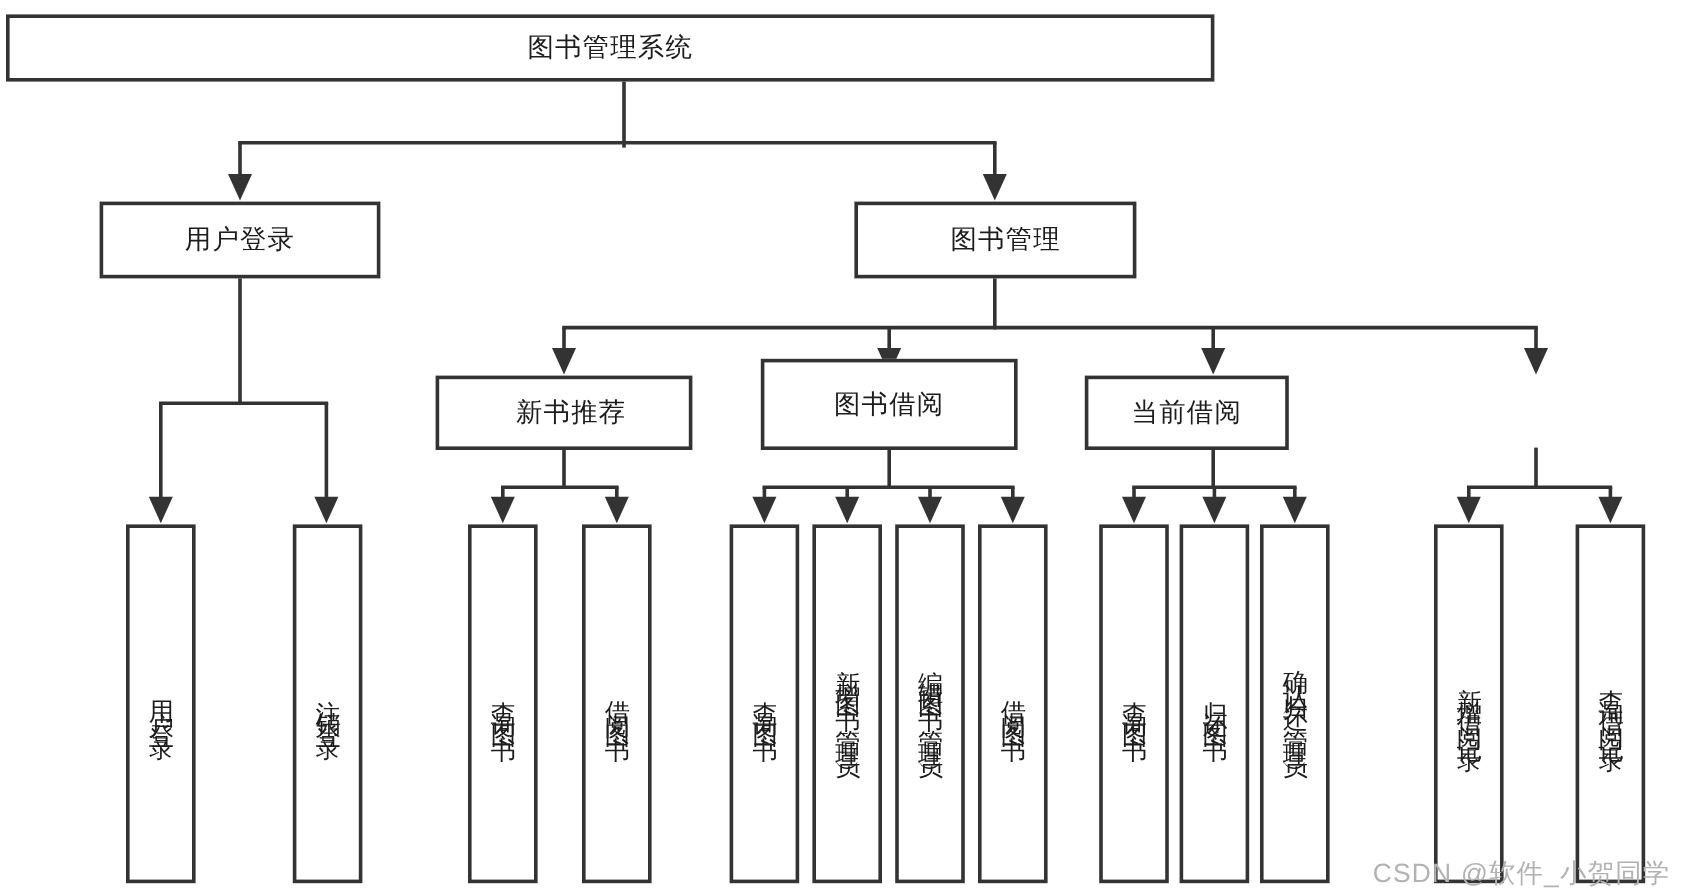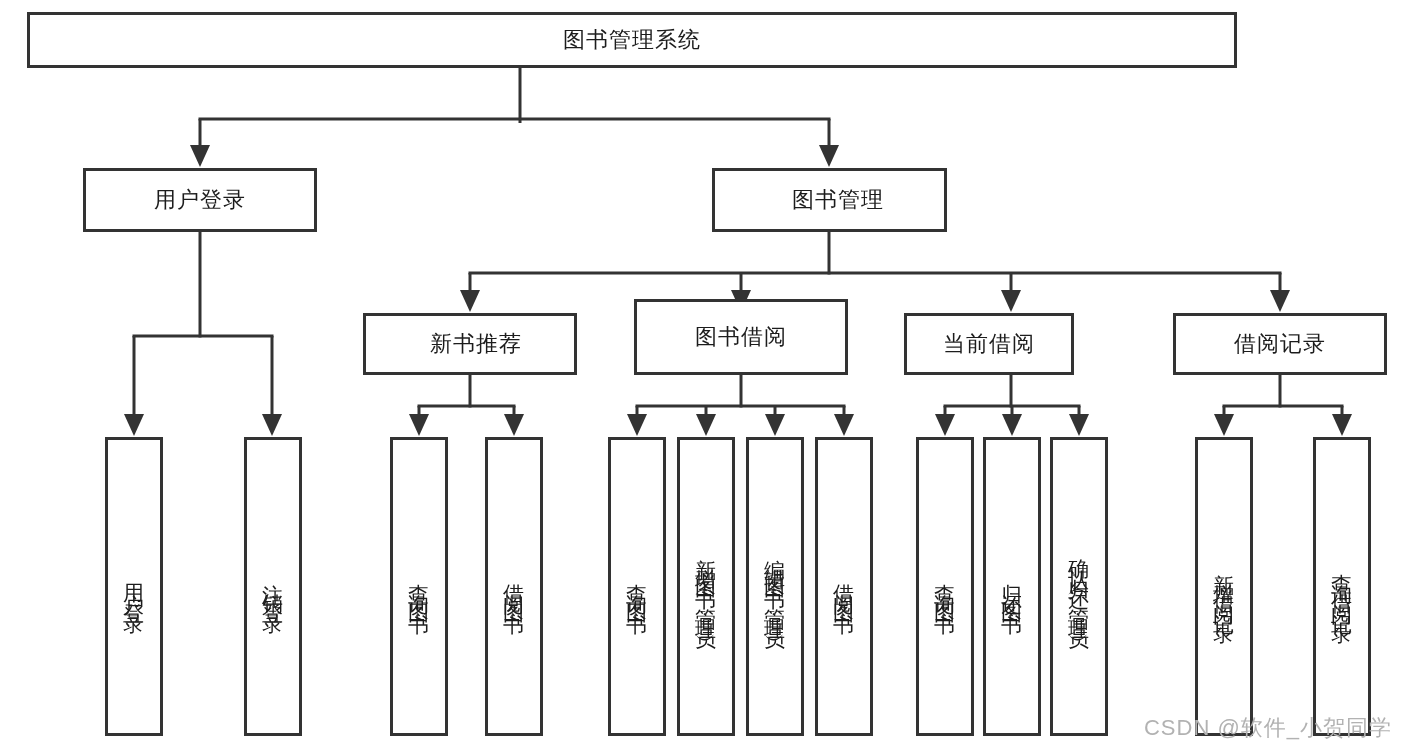--- a/index.html
+++ b/index.html
@@ -102,29 +102,28 @@
       <line x1="1012" y1="406" x2="1012" y2="416" stroke="#333333" stroke-width="3"></line>
       <polygon points="1002,414 1022,414 1012,436" fill="#333333"></polygon>
       <line x1="1079" y1="406" x2="1079" y2="416" stroke="#333333" stroke-width="3"></line>
       <polygon points="1069,414 1089,414 1079,436" fill="#333333"></polygon>
       <line x1="1224" y1="406" x2="1224" y2="416" stroke="#333333" stroke-width="3"></line>
       <polygon points="1214,414 1234,414 1224,436" fill="#333333"></polygon>
       <line x1="1342" y1="406" x2="1342" y2="416" stroke="#333333" stroke-width="3"></line>
       <polygon points="1332,414 1352,414 1342,436" fill="#333333"></polygon>
     </svg>
 
-  <div class="box" style="left:27px; top:12px; width:1210px; height:56px;">图书管理系统</div>
+  <div class="box" style="left:5px; top:12px; width:1007px; height:56px;">图书管理系统</div>
 
   <div class="box" style="left:83px; top:168px; width:234px; height:64px;">用户登录</div>
   <div class="box" style="left:712px; top:168px; width:235px; height:64px;padding-left:17px;">图书管理</div>
 
   <div class="box" style="left:363px; top:313px; width:214px; height:62px;padding-left:12px;">新书推荐</div>
   <div class="box" style="left:634px; top:299px; width:214px; height:76px;">图书借阅</div>
   <div class="box" style="left:904px; top:313px; width:170px; height:62px;">当前借阅</div>
-  <div class="box" style="left:1173px; top:313px; width:214px; height:62px;">借阅记录</div>
 
   <div class="box leaf" style="left:105px;">
     <span class="vtext">用户登录</span>
   </div>
   <div class="box leaf" style="left:244px;">
     <span class="vtext">注销登录</span>
   </div>
 
   <div class="box leaf" style="left:390px;">
     <span class="vtext">查询图书</span>

